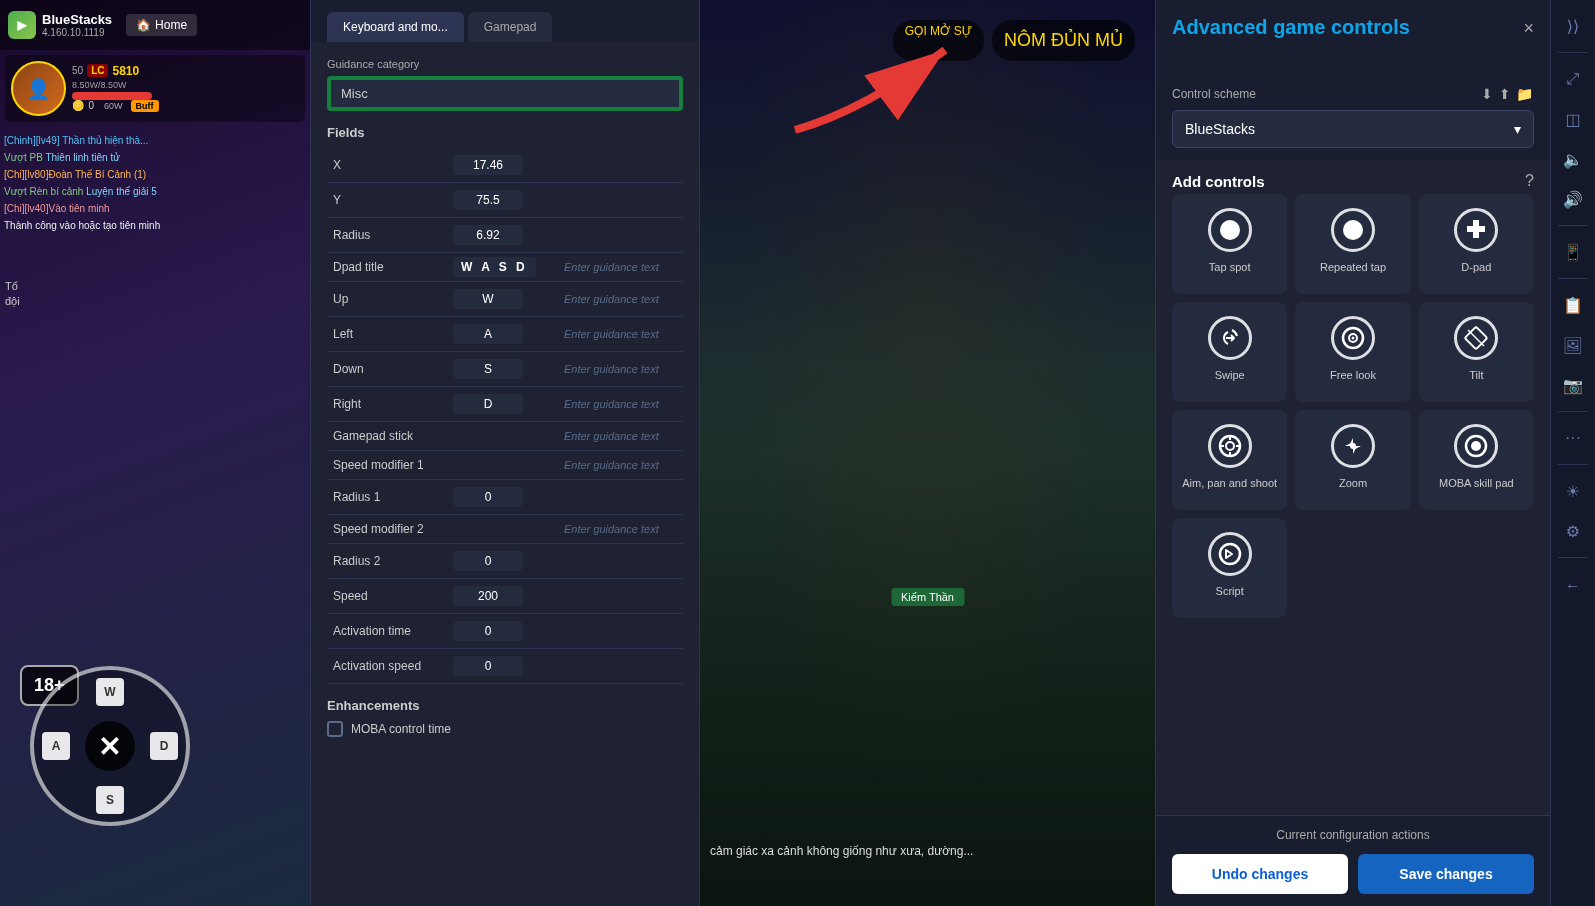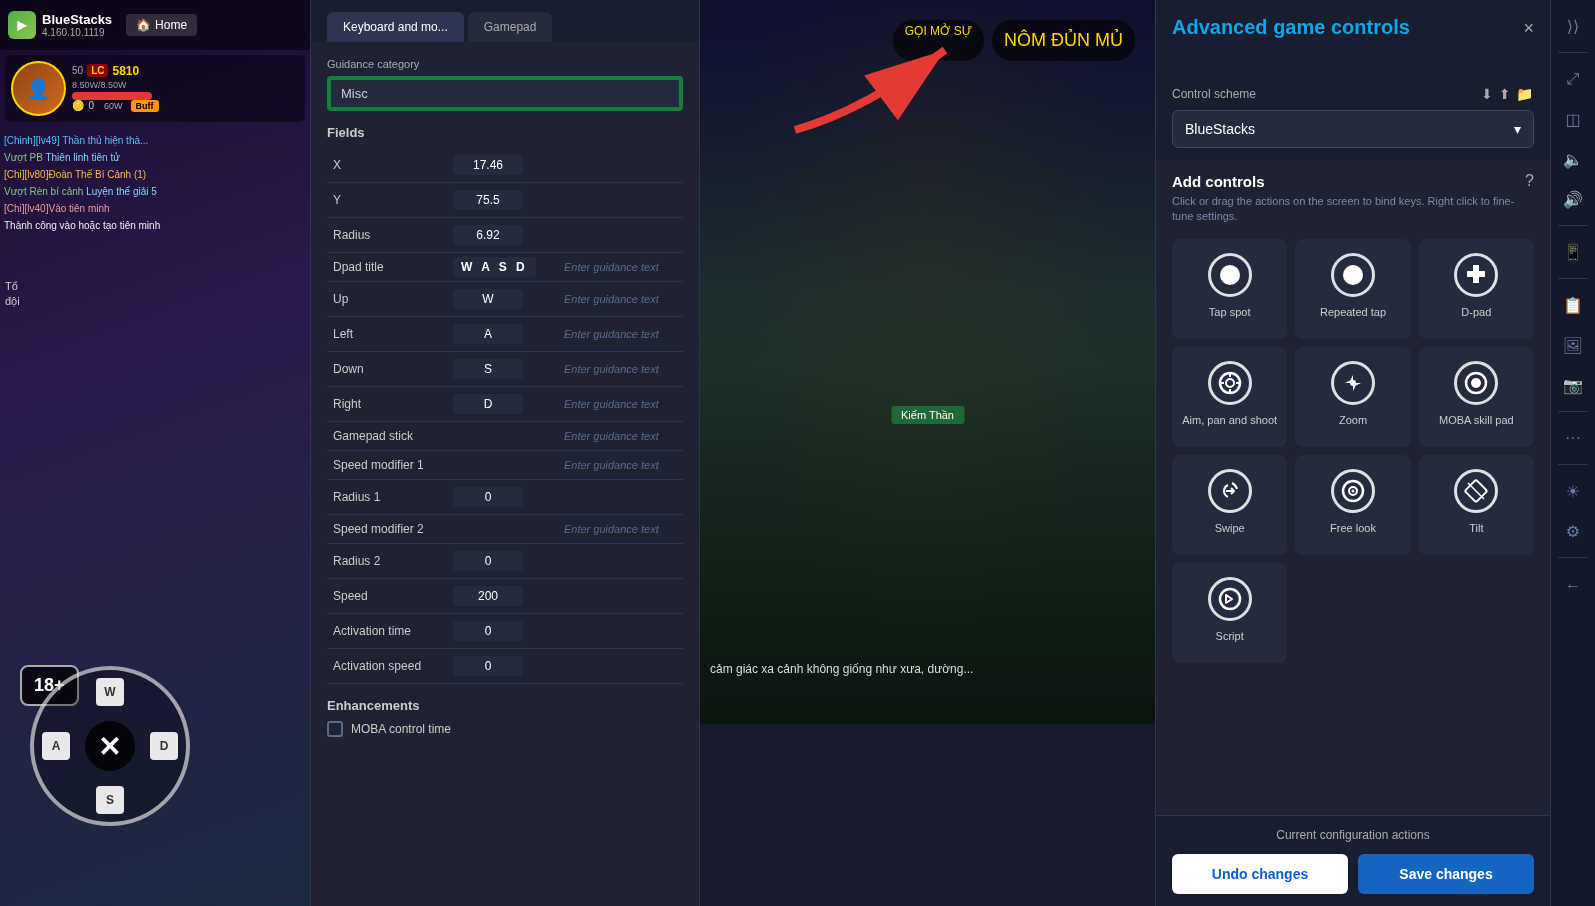--- a/index.html
+++ b/index.html
@@ -234,21 +234,21 @@
       border: 2px solid #5a6a8a;
       border-radius: 3px;
       background: transparent;
       flex-shrink: 0;
     }
     .checkbox-label { color: #ccc; font-size: 12px; }
 
     
     .game-viewport {
       flex: 1;
-      height: 724px;
+      height: 906px;
       background: linear-gradient(180deg, #1a1a2e 0%, #2a3a2e 50%, #1a2a1e 100%);
       position: relative;
       overflow: hidden;
     }
     .game-scene {
       position: absolute;
       inset: 0;
       background:
         radial-gradient(ellipse at 50% 30%, rgba(100,80,20,0.3) 0%, transparent 60%),
         linear-gradient(180deg, #1a1a3e 0%, #2a3a3e 40%, #1a2a1e 80%, #0a1a0e 100%);
@@ -627,21 +627,20 @@
       <span>BlueStacks</span>
       <span>▾</span>
     </div>
   </div>
 
   <div class="add-controls-section">
     <div class="ac-header">
       <span class="ac-title">Add controls</span>
       <button class="ac-help">?</button>
     </div>
-    <div class="ac-desc">Click or drag the actions on the screen to bind keys. Right click to fine-tune settings.</div>
 
     <div class="controls-grid">
       <div class="control-item">
         <div class="control-icon">
           <svg width="28" height="28" viewBox="0 0 28 28">
               <circle cx="14" cy="14" r="10" fill="white"></circle>
             </svg>
         </div>
         <span class="control-label">Tap spot</span>
       </div>
@@ -653,20 +652,52 @@
         </div>
         <span class="control-label">Repeated tap</span>
       </div>
       <div class="control-item">
         <div class="control-icon">
           <svg width="28" height="28" viewBox="0 0 28 28">
             <path d="M11 4h6v6h6v6h-6v6h-6v-6H5v-6h6z" fill="white"></path>
           </svg>
         </div>
         <span class="control-label">D-pad</span>
+      </div>
+    </div>
+
+    <div class="controls-grid">
+      <div class="control-item">
+        <div class="control-icon">
+          <svg width="28" height="28" viewBox="0 0 28 28">
+            <path d="M12 8 Q8 10 8 14 Q8 18 12 20" fill="none" stroke="white" stroke-width="2"></path>
+            <path d="M16 6 Q20 8 21 12" fill="none" stroke="white" stroke-width="2"></path>
+            <path d="M10 14 L18 14 M15 11 L18 14 L15 17" fill="none" stroke="white" stroke-width="2" stroke-linejoin="round"></path>
+          </svg>
+        </div>
+        <span class="control-label">Swipe</span>
+      </div>
+      <div class="control-item">
+        <div class="control-icon">
+          <svg width="28" height="28" viewBox="0 0 28 28">
+            <circle cx="14" cy="14" r="10" fill="none" stroke="white" stroke-width="2.5"></circle>
+            <circle cx="14" cy="14" r="4" fill="none" stroke="white" stroke-width="2"></circle>
+            <circle cx="14" cy="14" r="1.5" fill="white"></circle>
+          </svg>
+        </div>
+        <span class="control-label">Free look</span>
+      </div>
+      <div class="control-item">
+        <div class="control-icon">
+          <svg width="28" height="28" viewBox="0 0 28 28">
+            <rect x="6" y="6" width="16" height="16" rx="2" fill="none" stroke="white" stroke-width="2" transform="rotate(45 14 14)"></rect>
+            <line x1="6" y1="6" x2="22" y2="22" stroke="white" stroke-width="1.5"></line>
+          </svg>
+        </div>
+        <span class="control-label">Tilt</span>
       </div>
     </div>
 
     <div class="controls-grid">
       <div class="control-item">
         <div class="control-icon">
           <svg width="28" height="28" viewBox="0 0 28 28">
             <circle cx="14" cy="14" r="10" fill="none" stroke="white" stroke-width="2.5"></circle>
             <circle cx="14" cy="14" r="4" fill="none" stroke="white" stroke-width="2"></circle>
             <line x1="14" y1="4" x2="14" y2="8" stroke="white" stroke-width="2"></line>
@@ -690,52 +721,20 @@
         <span class="control-label">Zoom</span>
       </div>
       <div class="control-item">
         <div class="control-icon">
           <svg width="28" height="28" viewBox="0 0 28 28">
             <circle cx="14" cy="14" r="10" fill="none" stroke="white" stroke-width="2.5"></circle>
             <circle cx="14" cy="14" r="5" fill="white"></circle>
           </svg>
         </div>
         <span class="control-label">MOBA skill pad</span>
-      </div>
-    </div>
-
-    <div class="controls-grid">
-      <div class="control-item">
-        <div class="control-icon">
-          <svg width="28" height="28" viewBox="0 0 28 28">
-            <path d="M12 8 Q8 10 8 14 Q8 18 12 20" fill="none" stroke="white" stroke-width="2"></path>
-            <path d="M16 6 Q20 8 21 12" fill="none" stroke="white" stroke-width="2"></path>
-            <path d="M10 14 L18 14 M15 11 L18 14 L15 17" fill="none" stroke="white" stroke-width="2" stroke-linejoin="round"></path>
-          </svg>
-        </div>
-        <span class="control-label">Swipe</span>
-      </div>
-      <div class="control-item">
-        <div class="control-icon">
-          <svg width="28" height="28" viewBox="0 0 28 28">
-            <circle cx="14" cy="14" r="10" fill="none" stroke="white" stroke-width="2.5"></circle>
-            <circle cx="14" cy="14" r="4" fill="none" stroke="white" stroke-width="2"></circle>
-            <circle cx="14" cy="14" r="1.5" fill="white"></circle>
-          </svg>
-        </div>
-        <span class="control-label">Free look</span>
-      </div>
-      <div class="control-item">
-        <div class="control-icon">
-          <svg width="28" height="28" viewBox="0 0 28 28">
-            <rect x="6" y="6" width="16" height="16" rx="2" fill="none" stroke="white" stroke-width="2" transform="rotate(45 14 14)"></rect>
-            <line x1="6" y1="6" x2="22" y2="22" stroke="white" stroke-width="1.5"></line>
-          </svg>
-        </div>
-        <span class="control-label">Tilt</span>
       </div>
     </div>
 
     <div style="display:grid;grid-template-columns:repeat(3,1fr);gap:8px;margin-bottom:8px;">
       <div class="control-item">
         <div class="control-icon">
           <svg width="28" height="28" viewBox="0 0 28 28">
             <circle cx="14" cy="14" r="10" fill="none" stroke="white" stroke-width="2.5"></circle>
             <path d="M10 10 L16 14 L10 18Z" fill="none" stroke="white" stroke-width="2" stroke-linejoin="round"></path>
           </svg>

